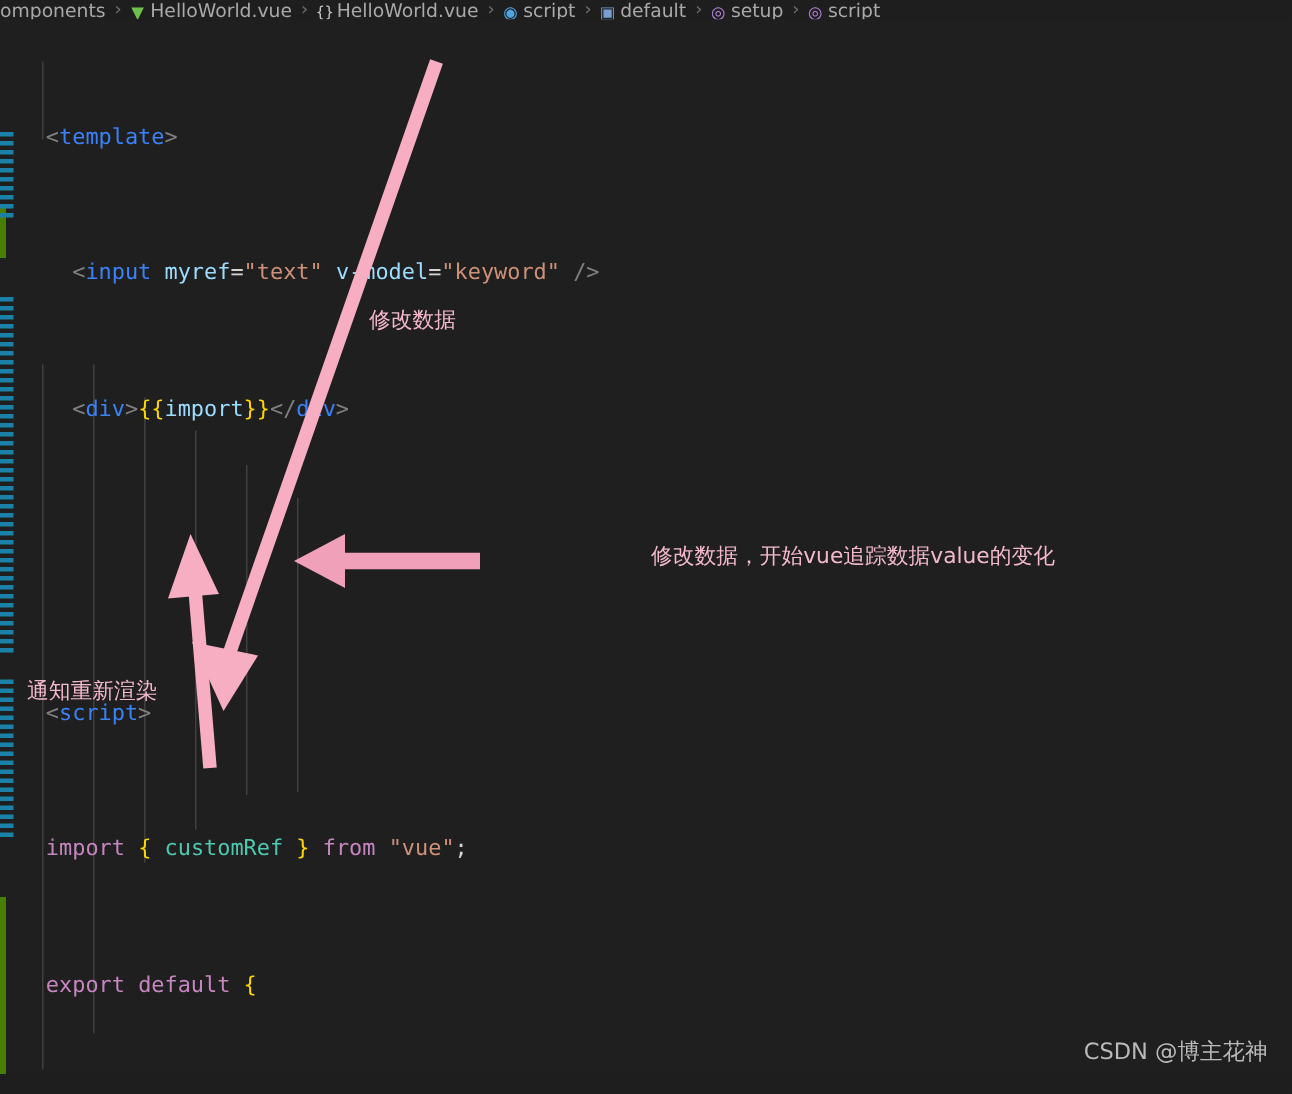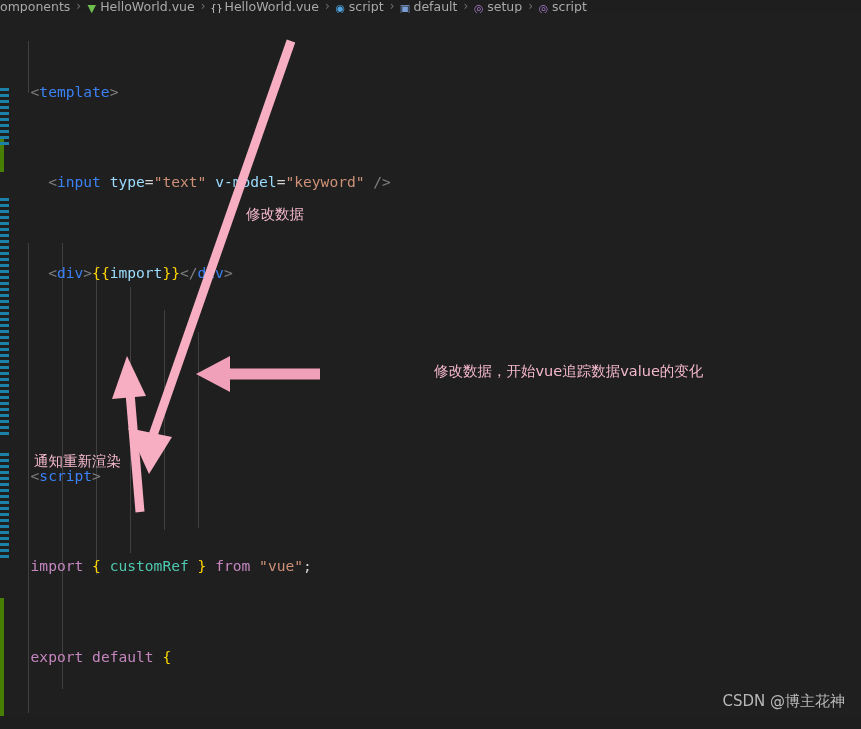--- a/index.html
+++ b/index.html
@@ -293,21 +293,21 @@
     <div class="guide" style="left:96px;  top:252px; height:310px;"></div>
     <div class="guide" style="left:130px; top:274px; height:266px;"></div>
     <div class="guide" style="left:164px; top:297px; height:220px;"></div>
     <div class="guide" style="left:198px; top:319px; height:196px;"></div>
   </div>
 
   <div id="code">
 
     <div class="line"><span class="t-punct">  &lt;</span><span class="t-tag">template</span><span class="t-punct">&gt;</span></div>
 
-    <div class="line"><span class="t-punct">    &lt;</span><span class="t-tag">input</span> <span class="t-attr">type</span><span class="t-plain">=</span><span class="t-str">"text"</span> <span class="t-attr">v-model</span><span class="t-plain">=</span><span class="t-str">"keyword"</span> <span class="t-punct">/&gt;</span></div>
+    <div class="line"><span class="t-punct">    &lt;</span><span class="t-tag">input</span> <span class="t-attr">myref</span><span class="t-plain">=</span><span class="t-str">"text"</span> <span class="t-attr">v-model</span><span class="t-plain">=</span><span class="t-str">"keyword"</span> <span class="t-punct">/&gt;</span></div>
 
     <div class="line"><span class="t-punct">    &lt;</span><span class="t-tag">div</span><span class="t-punct">&gt;</span><span class="t-mustache">{{</span><span class="t-attr">import</span><span class="t-mustache">}}</span><span class="t-punct">&lt;/</span><span class="t-tag">div</span><span class="t-punct">&gt;</span></div>
 
 
     <div class="line"> </div>
 
     <div class="line"><span class="t-punct">  &lt;</span><span class="t-tag">script</span><span class="t-punct">&gt;</span></div>
 
     <div class="line"><span class="t-plain">  </span><span class="t-kw">import</span> <span class="t-brace-y">{</span> <span class="t-obj">customRef</span> <span class="t-brace-y">}</span> <span class="t-kw">from</span> <span class="t-str">"vue"</span><span class="t-plain">;</span></div>
 
@@ -381,15 +381,15 @@
   <g>
     <path d="M 320,374 L 220,374" stroke="#f0a0b8" stroke-width="11" stroke-linecap="butt" fill="none"></path>
     <polygon points="196,374 230,356 230,392" fill="#f0a0b8"></polygon>
   </g>
 </svg>
 
 <div class="anno-text" style="left:246px; top:205px;">修改数据</div>
 
 <div class="anno-text" style="left:434px; top:362px;">修改数据，开始vue追踪数据value的变化</div>
 
-<div class="anno-text" style="left:34px; top:452px;">通知重新渲染</div>
+<div class="anno-text" style="left:18px; top:452px;">通知重新渲染</div>
 
 <div id="watermark">CSDN @博主花神</div>
 
 </body></html>

